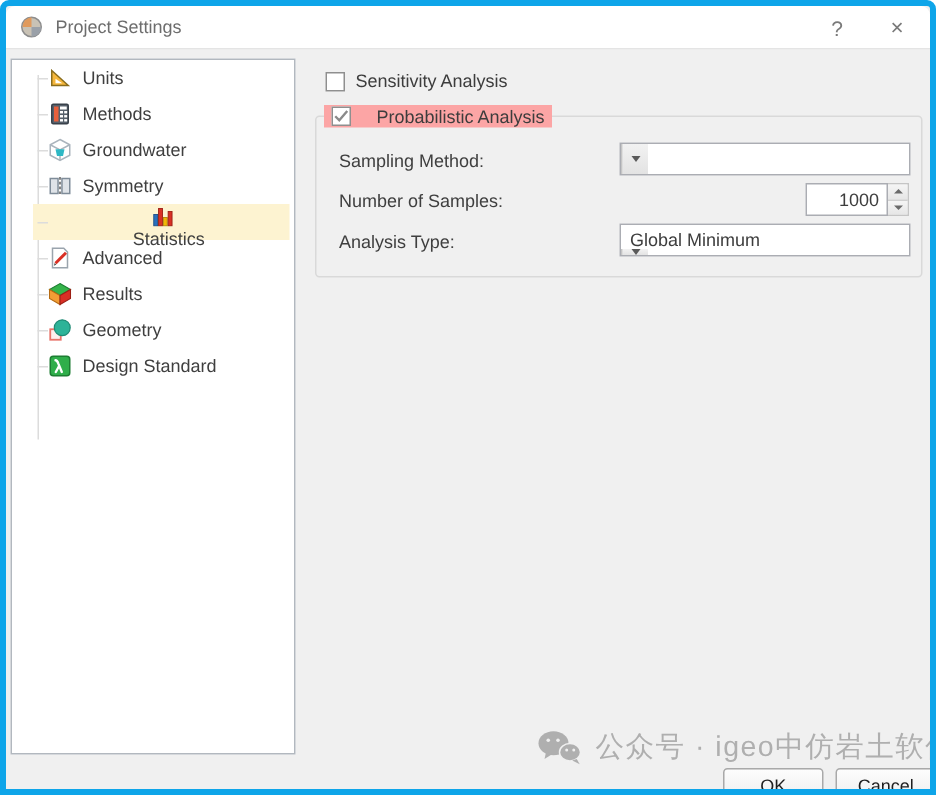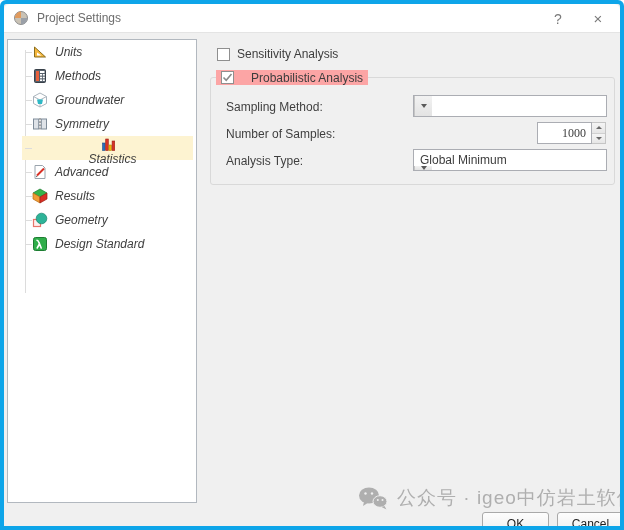--- a/index.html
+++ b/index.html
@@ -31,21 +31,21 @@
     position:absolute; left:3px; top:35px; width:190px; height:464px;
     background:#ffffff; border:1px solid #b2b8bf;
   }
   .tree { position:relative; padding-top:0; }
   .tree::before {
     content:""; position:absolute; left:17px; top:10px; height:243px;
     border-left:1px solid #dcdcdc;
   }
   .tree-row {
     position:relative; height:24px; margin-left:14px; margin-right:3px;
-    display:flex; align-items:center; padding-left:10px; cursor:default;font-style:italic;
+    display:flex; align-items:center; padding-left:10px; cursor:default;
   }
   .tree-row::before {
     content:""; position:absolute; left:3px; top:50%; width:7px;
     border-top:1px solid #dcdcdc;
   }
   .tree-row.selected { background:#fdf3d1;flex-direction:column; }
   .tree-row .ticon { width:16px; height:16px; margin-right:7px; flex:0 0 16px; }
   .tree-row .tlabel { color:#3f3f3f; white-space:nowrap; }
 
   
@@ -81,21 +81,21 @@
   .combo-btn {
     width:18px; background:linear-gradient(#f2f2f2,#e3e3e3);
     border-left:1px solid #c5c5c5; display:flex; align-items:center; justify-content:center;
   }
   .arrow-down { width:0; height:0; border-left:3.5px solid transparent;
     border-right:3.5px solid transparent; border-top:4px solid #5a5a5a; }
 
   .spinbox { position:absolute; left:533px; top:118px; height:22px; display:flex; }
   .spin-field {
     width:55px; height:22px; border:1px solid #abadb3; background:#fff;
-    text-align:right; padding-right:5px; font-family:Liberation Serif, serif; font-size:12px; color:#3d3d3d;
+    text-align:right; padding-right:5px; font-family:Liberation Sans, sans-serif; font-size:12px; color:#3d3d3d;
   }
   .spin-btns { width:14px; height:22px; display:flex; flex-direction:column;
     border:1px solid #c5c5c5; border-left:none; }
   .spin-up,.spin-down { flex:1; background:linear-gradient(#f5f5f5,#e6e6e6);
     display:flex; align-items:center; justify-content:center; }
   .spin-up { border-bottom:1px solid #d0d0d0; }
   .tri-up { width:0; height:0; border-left:3px solid transparent; border-right:3px solid transparent;
     border-bottom:3.5px solid #6a6a6a; }
   .tri-down { width:0; height:0; border-left:3px solid transparent; border-right:3px solid transparent;
     border-top:3.5px solid #6a6a6a; }

